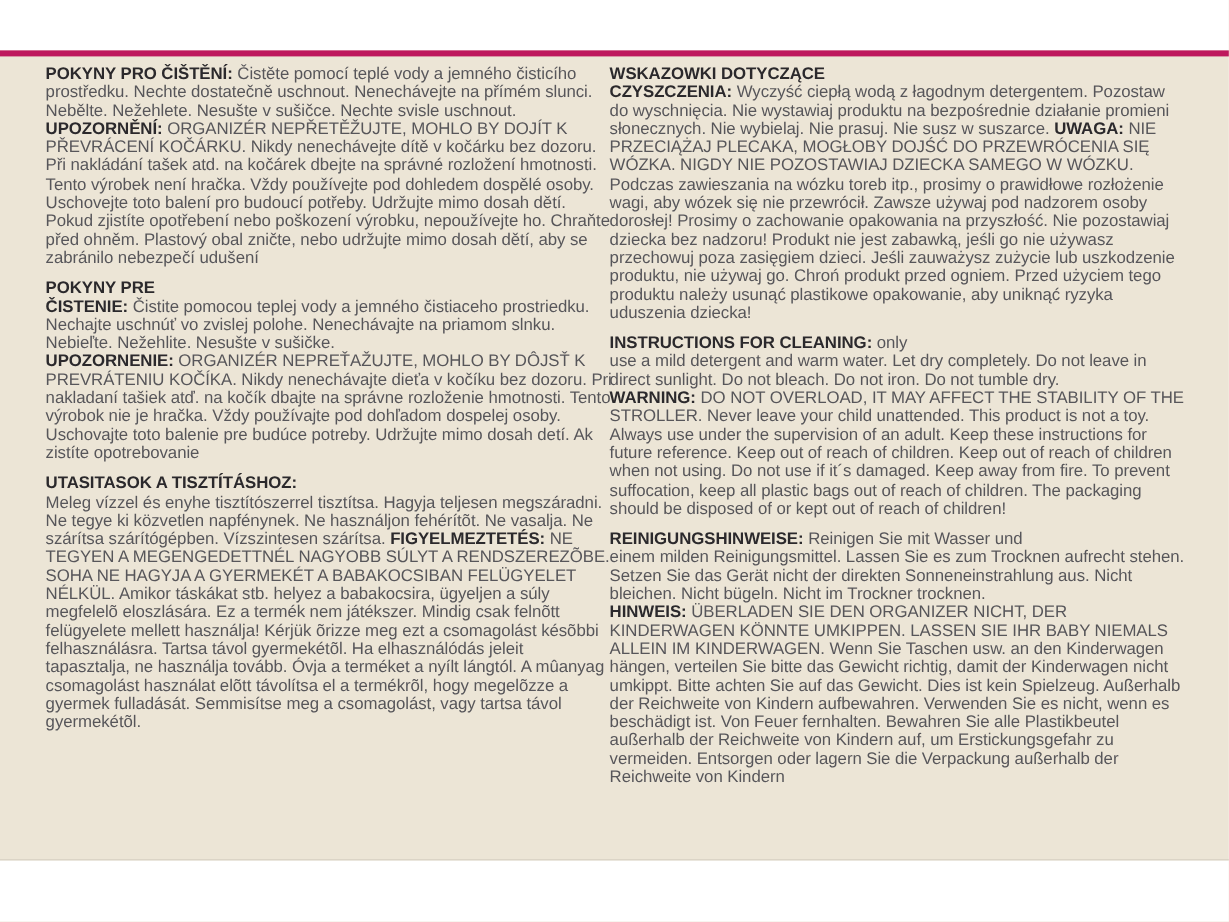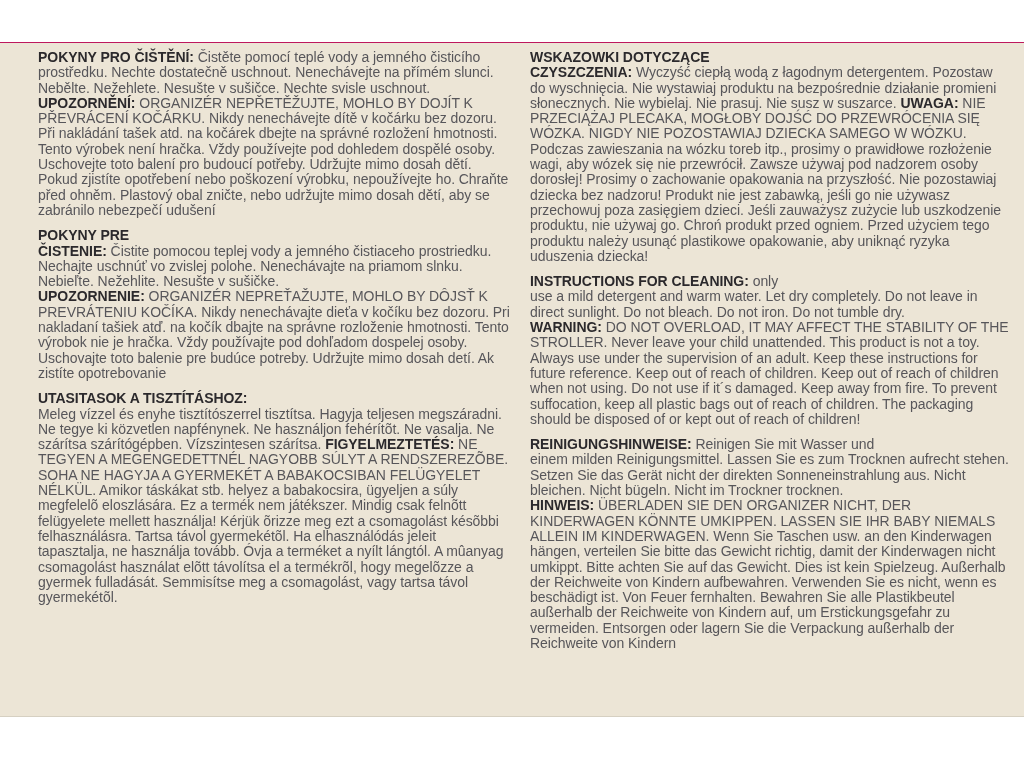--- a/index.html
+++ b/index.html
@@ -8,35 +8,35 @@
     background:#ffffff;
     font-family:"Liberation Sans", sans-serif;
     position:relative;
     overflow:hidden;
   }
   .sheet{
     position:absolute;
     left:0;top:42px;
     width:1024px;height:675px;
     background:#ece5d6;
-    border-top:1px solid #be185d;
+    border-top:5px solid #be185d;
     border-bottom:1px solid #d6d0c2;
     box-sizing:border-box;
   }
   .col{
     position:absolute;
     top:7px;
     font-size:14px;
     line-height:15.3px;
     color:#57565a;
     letter-spacing:-0.05px;
     text-align:left;
   }
   .col-left{left:38px;width:472px;}
-  .col-right{left:530px;width:479px;}
+  .col-right{left:508px;width:479px;}
   p.sec{margin:0 0 10px 0;padding:0;}
   .b{font-weight:bold;color:#2b292c;}
 </style>
 </head>
 <body>
 
 <div class="sheet">
 
   <div class="col col-left">
     <p class="sec"><span class="b">POKYNY PRO ČIŠTĚNÍ:</span><span> Čistěte pomocí teplé vody a jemného čisticího prostředku. Nechte dostatečně uschnout. Nenechávejte na přímém slunci. Nebělte. Nežehlete. Nesušte v sušičce. Nechte svisle uschnout. </span><span class="b">UPOZORNĚNÍ:</span><span> ORGANIZÉR NEPŘETĚŽUJTE, MOHLO BY DOJÍT K PŘEVRÁCENÍ KOČÁRKU. Nikdy nenechávejte dítě v kočárku bez dozoru. Při nakládání tašek atd. na kočárek dbejte na správné rozložení hmotnosti. Tento výrobek není hračka. Vždy používejte pod dohledem dospělé osoby. Uschovejte toto balení pro budoucí potřeby. Udržujte mimo dosah dětí. Pokud zjistíte opotřebení nebo poškození výrobku, nepoužívejte ho. Chraňte před ohněm. Plastový obal zničte, nebo udržujte mimo dosah dětí, aby se zabránilo nebezpečí udušení</span></p>

